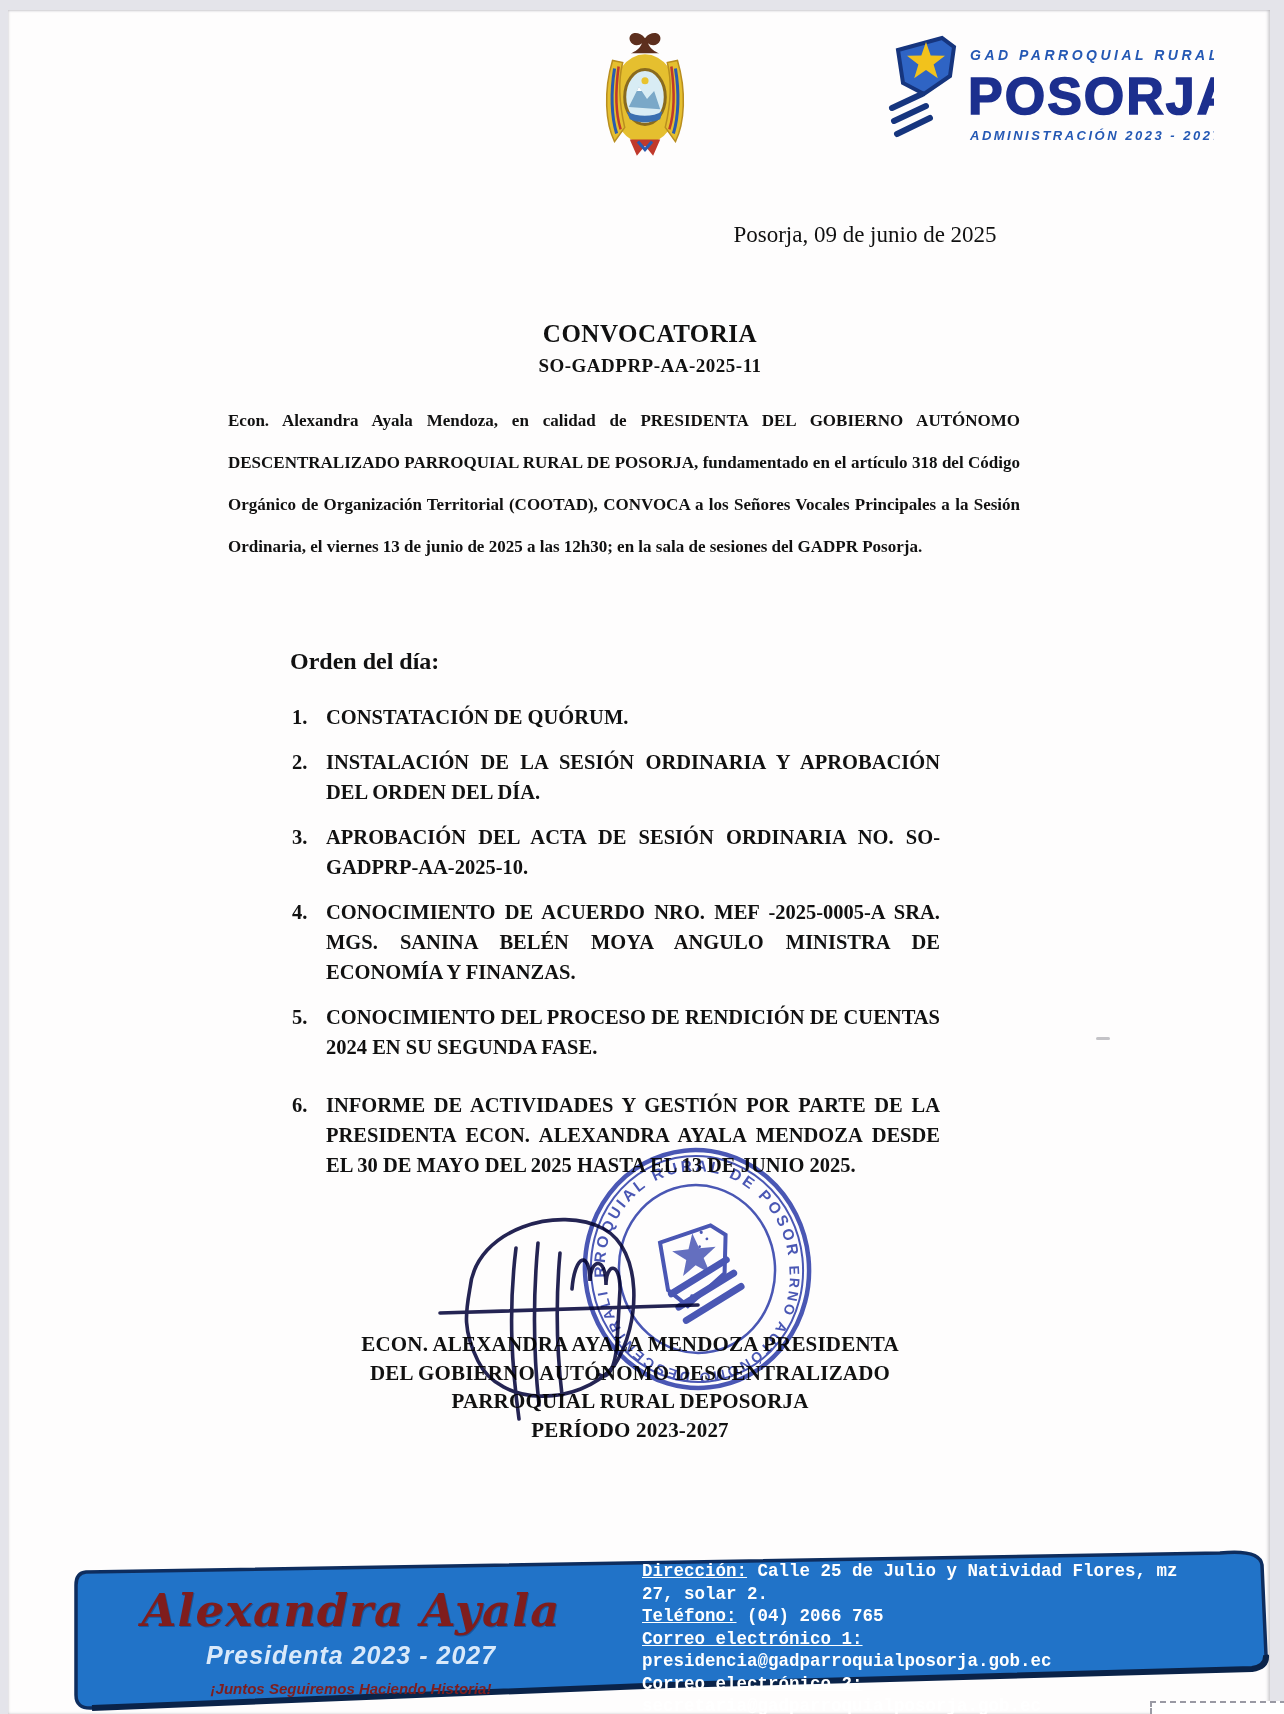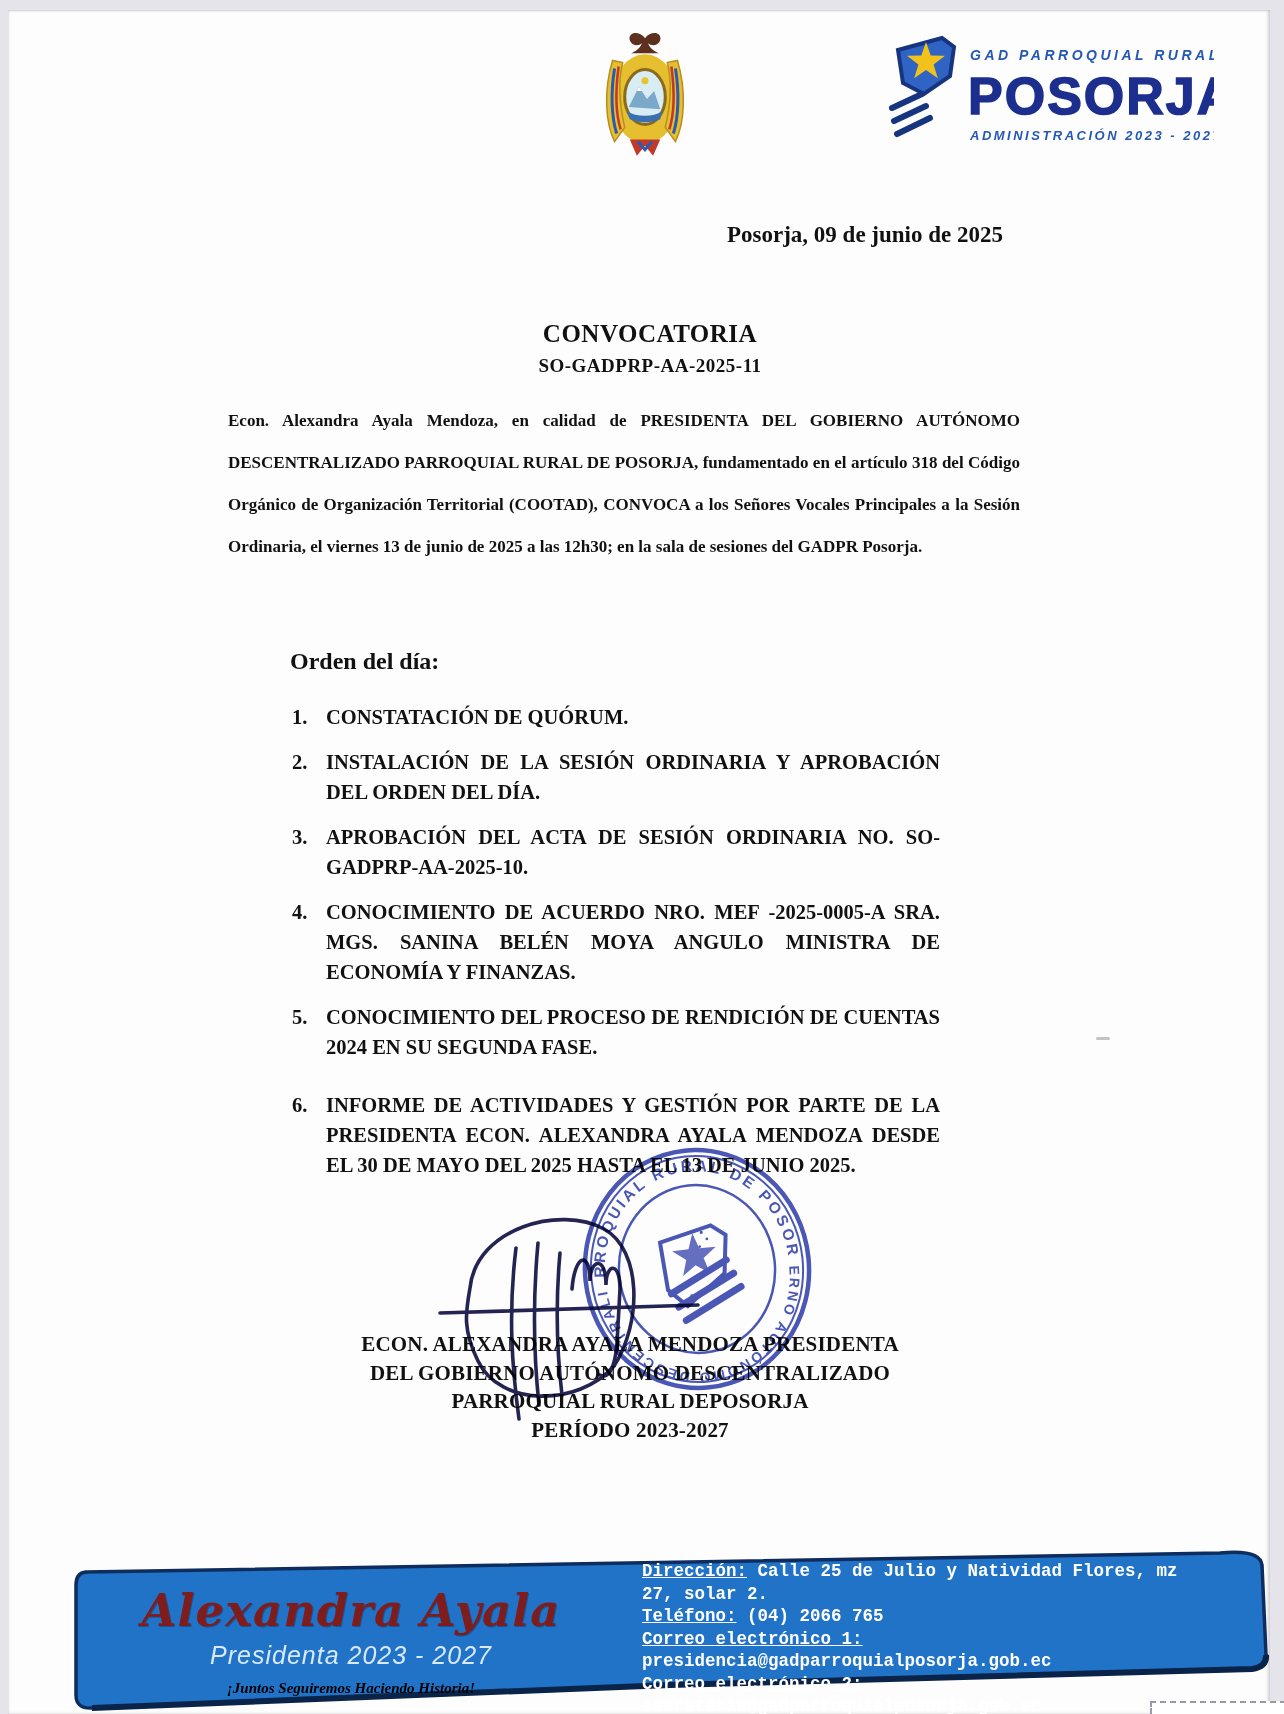--- a/index.html
+++ b/index.html
@@ -13,21 +13,21 @@
     position:absolute;left:8px;top:10px;width:1262px;height:1704px;
     background:#fefdfd;box-shadow:inset -2px 0 3px rgba(120,120,130,.35), inset 1px 1px 2px rgba(160,160,170,.3);
   }
   .abs{position:absolute;}
 
   
   .coat{left:586px;top:28px;width:118px;height:142px;}
   .logo{left:884px;top:34px;width:330px;height:114px;}
 
   
-  .date-line{left:700px;top:222px;width:330px;text-align:center;font-size:23px;font-weight:bold;}
+  .date-line{left:700px;top:222px;width:330px;text-align:center;font-size:23px;font-weight:normal;}
   .title-block{left:340px;top:318px;width:620px;text-align:center;font-weight:bold;}
   .title-main{font-size:25px;line-height:32px;letter-spacing:.5px;}
   .title-ref{font-size:19px;line-height:32px;letter-spacing:.5px;}
   .opening{
     left:228px;top:400px;width:792px;
     font-size:17px;font-weight:bold;line-height:42px;
     text-align:justify;
   }
   .agenda-heading{left:290px;top:648px;font-size:24px;font-weight:bold;}
   .agenda{left:292px;top:702px;width:648px;}
@@ -48,25 +48,25 @@
 
   
   .ribbon-svg{left:70px;top:1545px;width:1210px;height:169px;}
   .f-name{
     left:128px;top:1584px;width:446px;text-align:center;color:#7f1d1d;
     font-family:"DejaVu Serif", serif;font-style:italic;font-weight:bold;
     font-size:45px;letter-spacing:1px;text-shadow:1px 1px 0 rgba(10,40,90,.4);
   }
   .f-role{
     left:128px;top:1641px;width:446px;text-align:center;color:#d9e9fa;
-    font-family:"Liberation Sans", sans-serif;font-style:italic;font-size:25px;letter-spacing:1px;
+    font-family:"Liberation Sans", sans-serif;font-style:italic;font-size:25px;letter-spacing:1px;font-weight:bold;
   }
   .f-tagline{
-    left:128px;top:1680px;width:446px;text-align:center;color:#000000;
-    font-family:Liberation Serif, serif;font-style:italic;font-weight:bold;font-size:15px;
+    left:128px;top:1680px;width:446px;text-align:center;color:#7f1d1d;
+    font-family:Liberation Sans, sans-serif;font-style:italic;font-weight:bold;font-size:15px;
   }
   .contact{
     left:642px;top:1560px;width:566px;color:#ffffff;
     font-size:17.5px;font-weight:bold;line-height:22.5px;font-family:Liberation Mono, monospace;
   }
   .c-lbl{text-decoration:underline;}
   .c-loc{text-align:center;}
 
   .dashed-box{left:1150px;top:1701px;width:132px;height:16px;background:#fff;border:2px dashed #9a9aa4;}
 </style>

